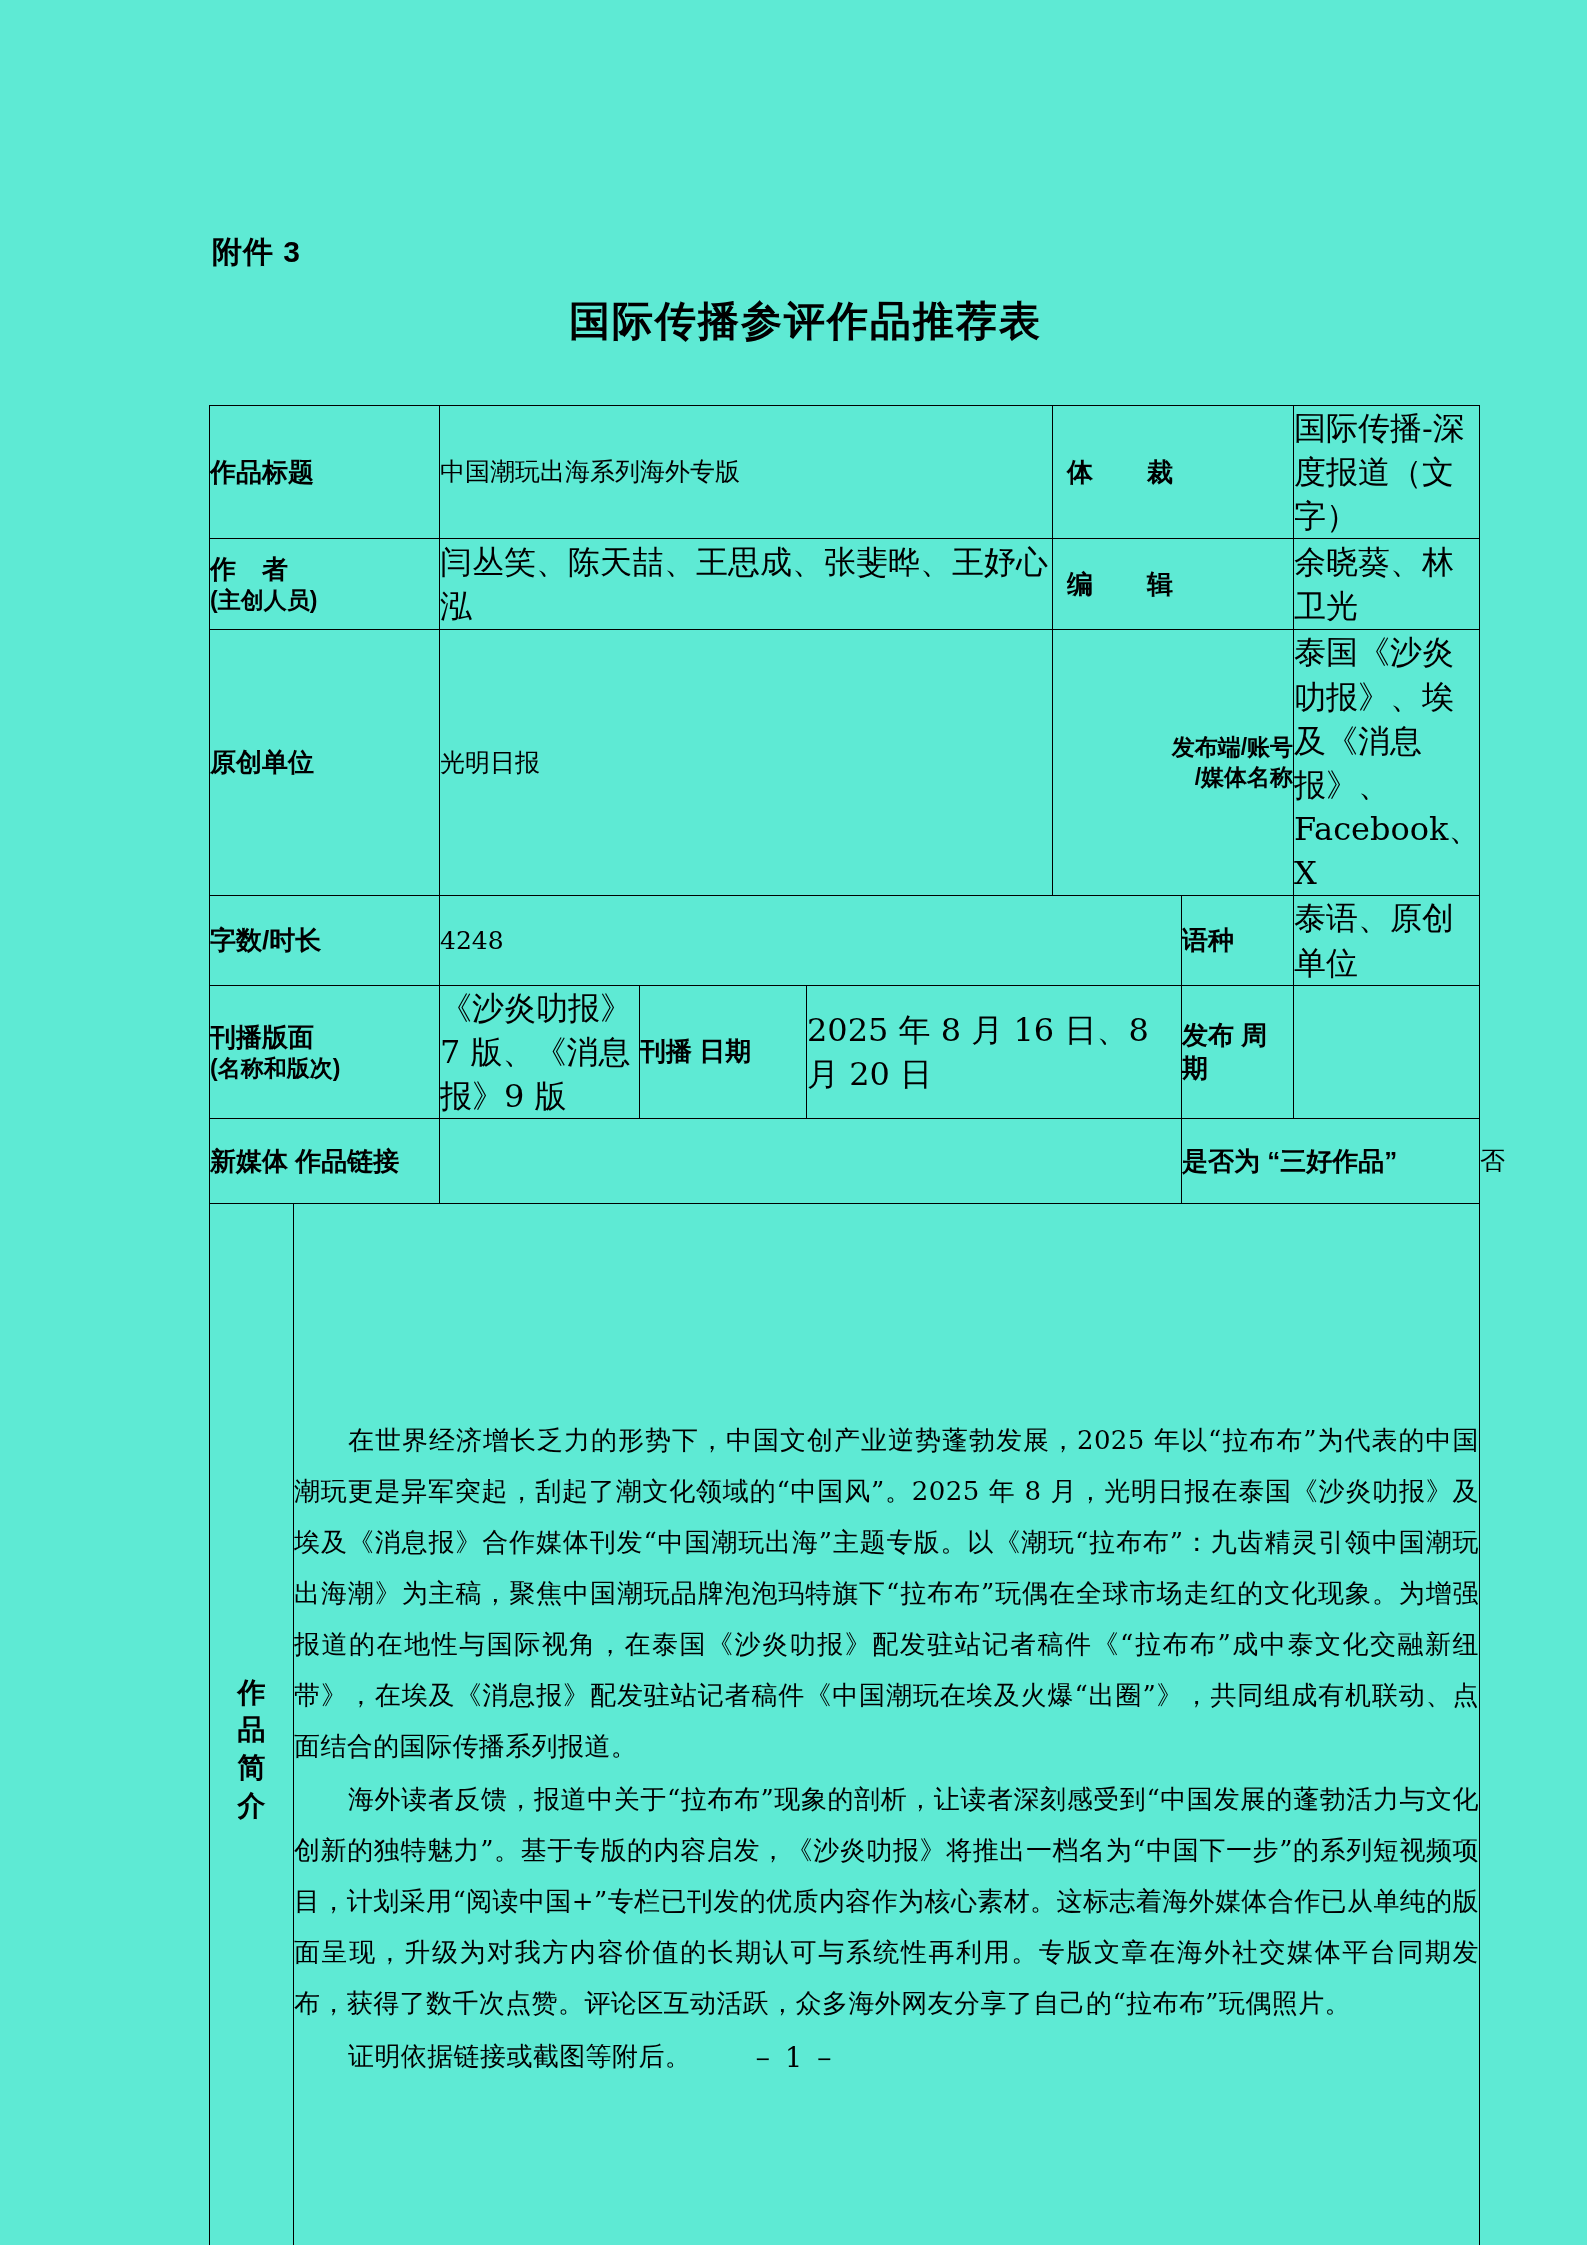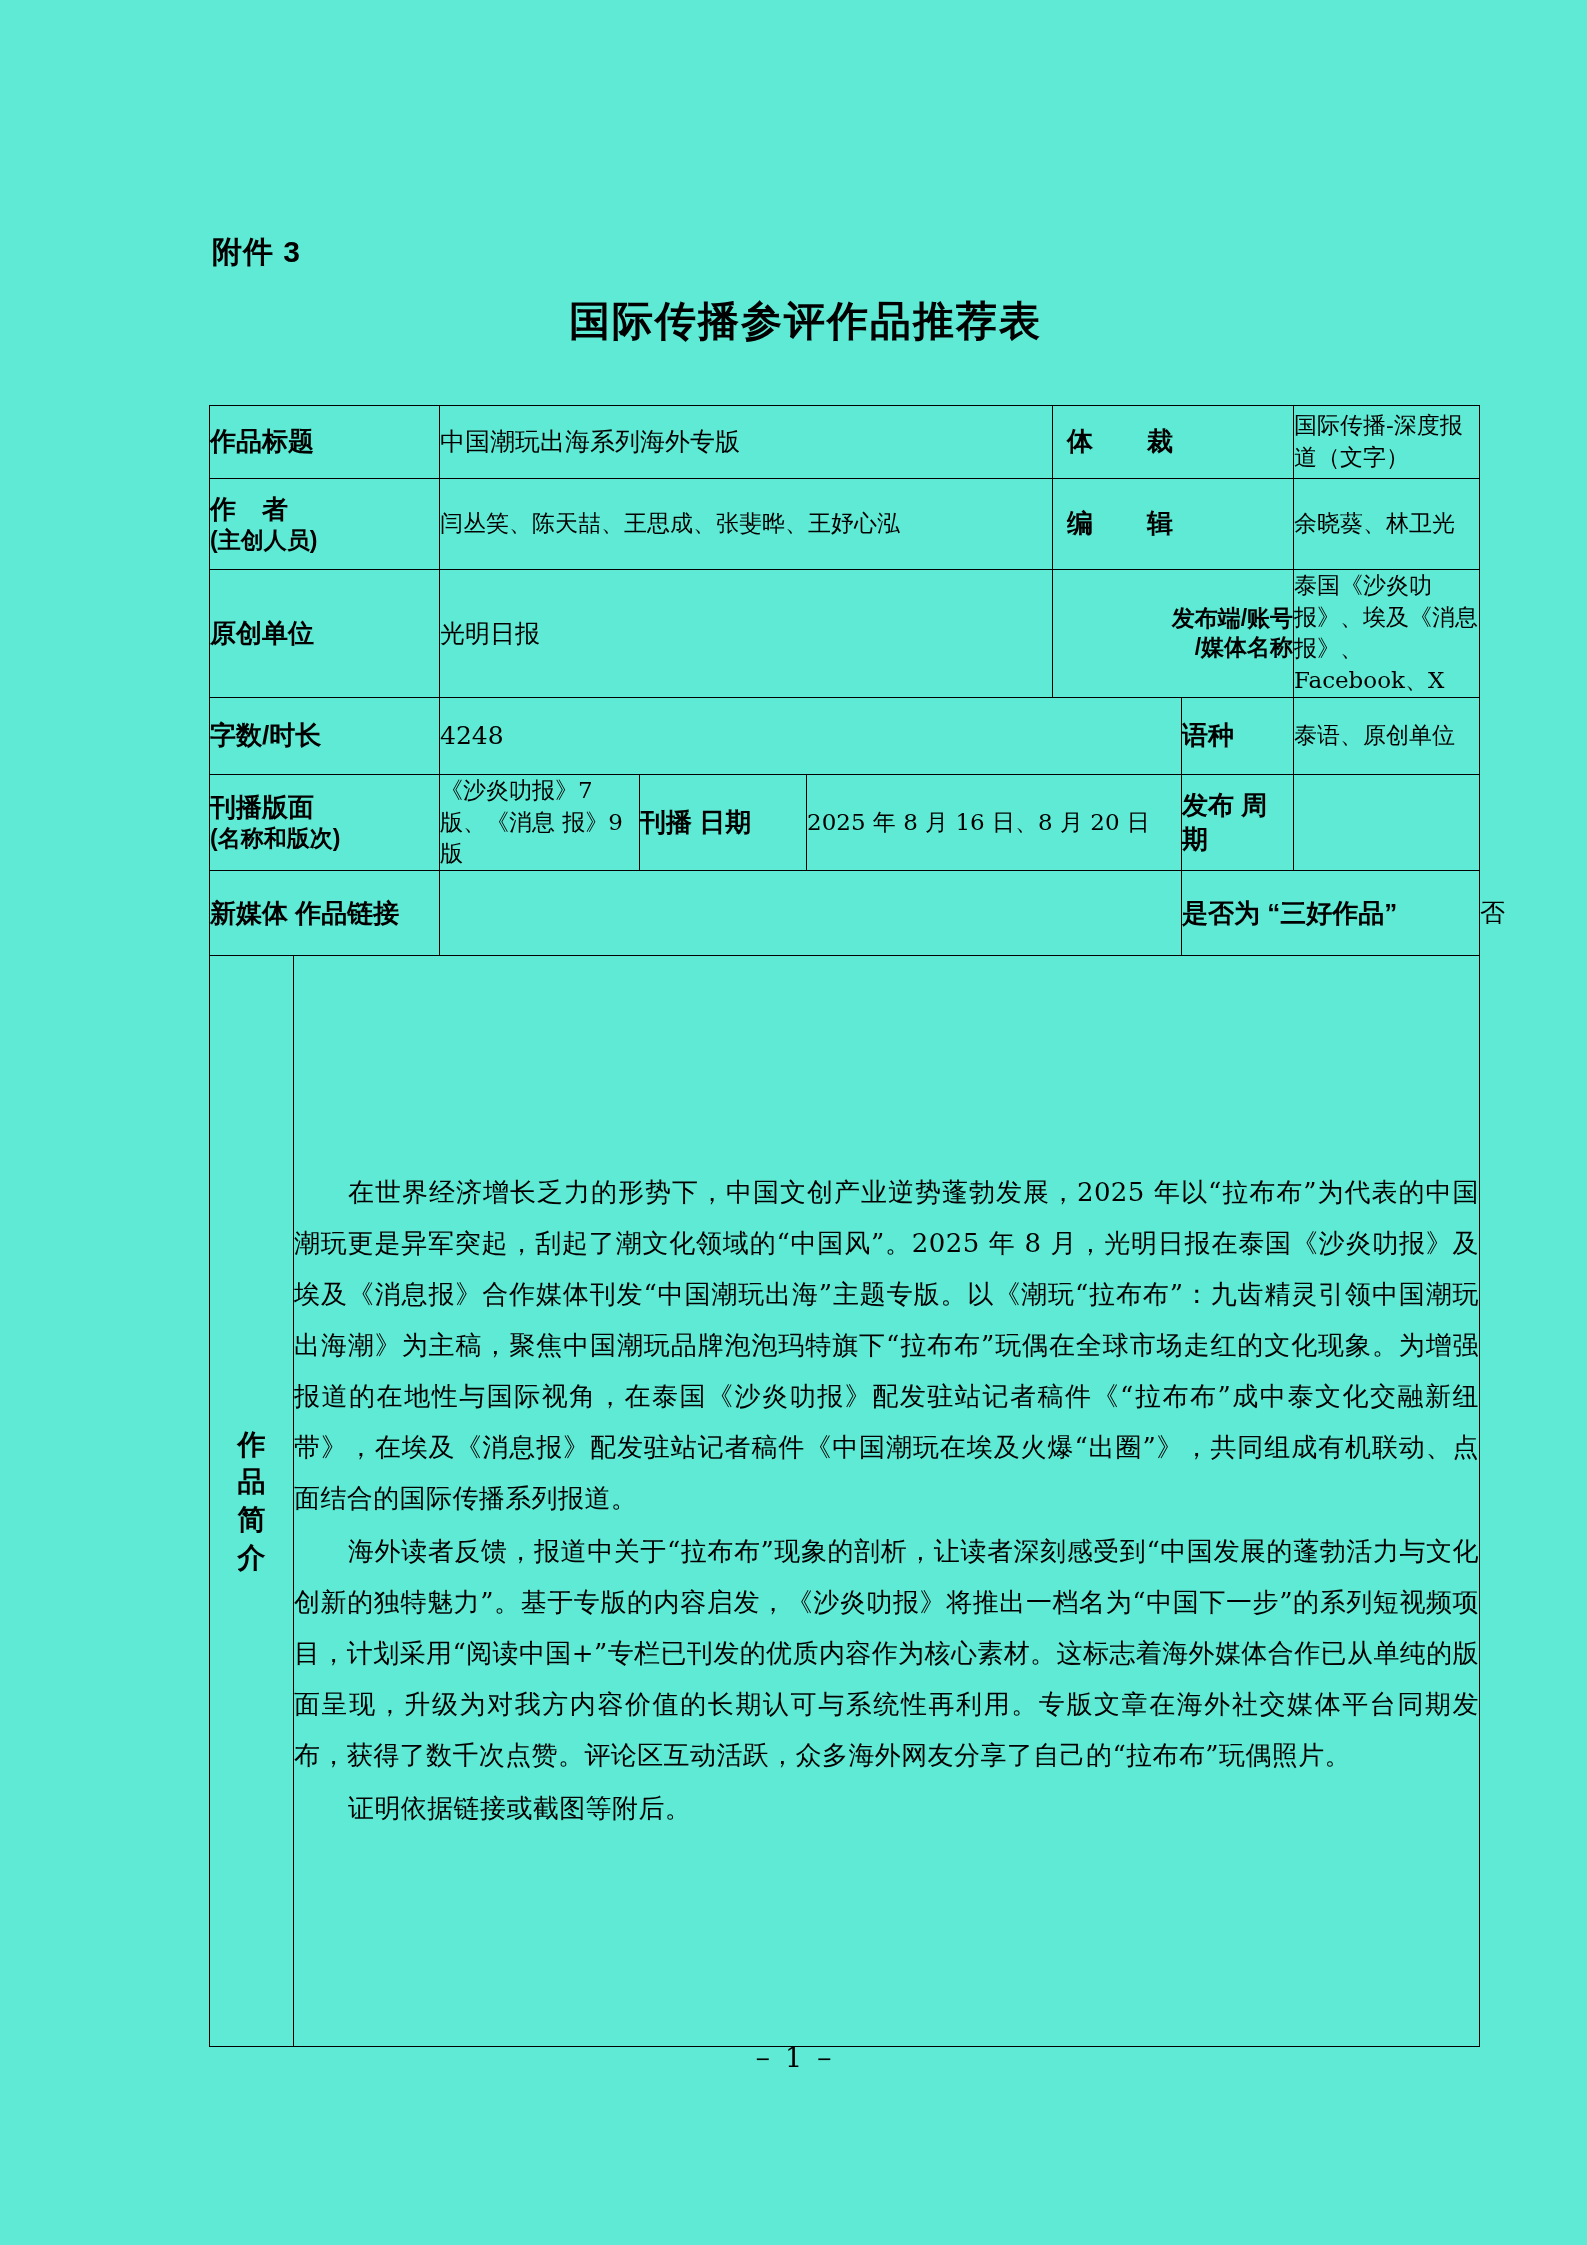--- a/index.html
+++ b/index.html
@@ -91,21 +91,21 @@
   }
 
   .val {
     font-family: "DejaVu Serif", "Liberation Serif", serif;
     font-size: 25px;
     line-height: 1.42;
     text-align: left;
     padding: 8px 10px 8px 12px;
   }
   .val-sm {
-    font-size: 23px;
+    font-size: 32px;
     line-height: 1.38;
   }
   .val-c {
     text-align: center;
   }
 
   
   .summary-label {
     font-family: "Liberation Sans", sans-serif;
     font-weight: 700;

